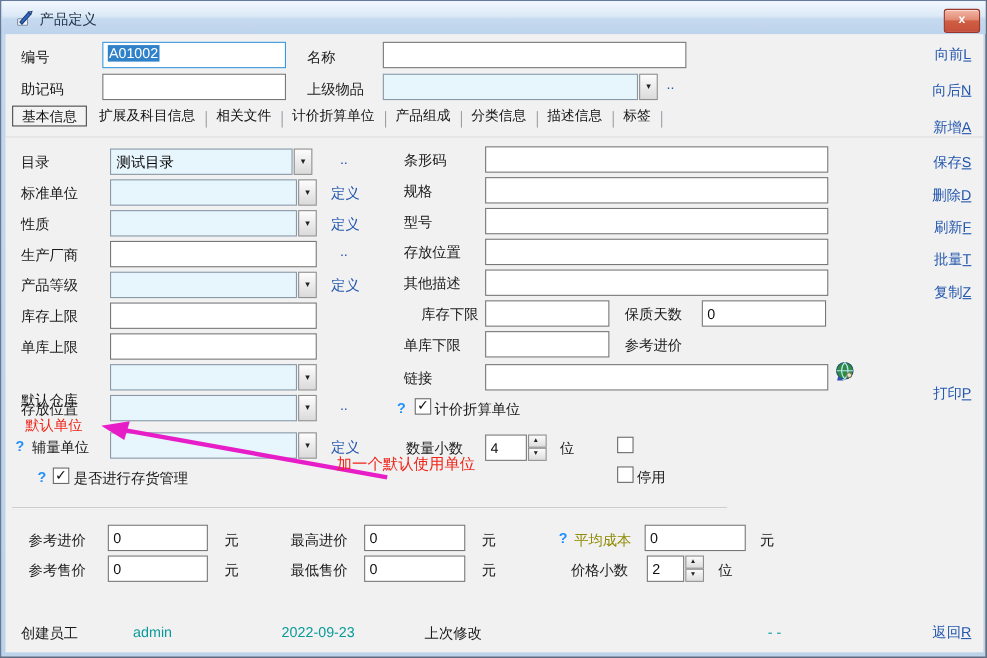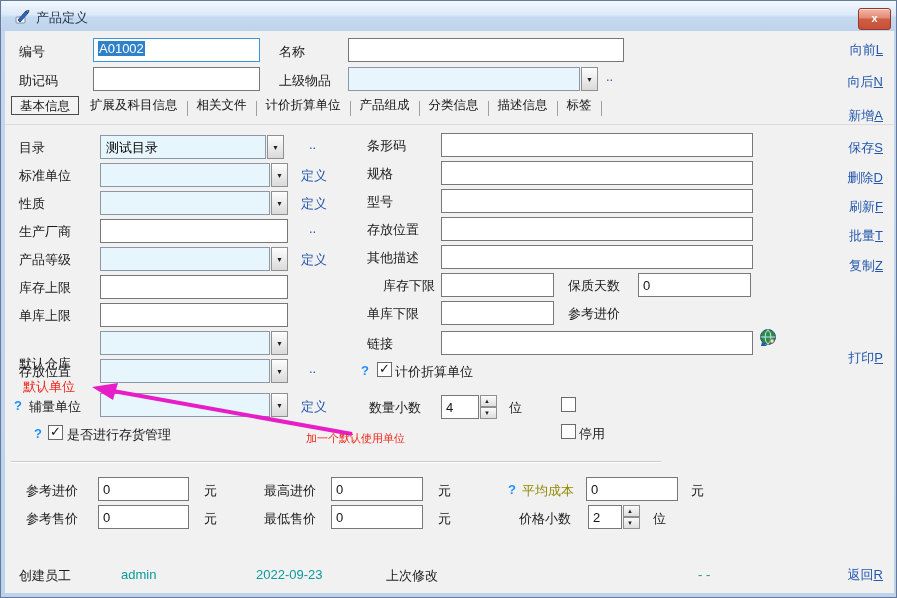--- a/index.html
+++ b/index.html
@@ -220,21 +220,21 @@
   <span class="lbl" style="left:508px;top:398px">位</span>
   <span class="cb" style="left:560px;top:396px" data-checked="false"></span>
 
   <span class="cb" style="left:560px;top:423px" data-checked="false"></span>
   <span class="lbl" style="left:578px;top:424px">停用</span>
 
   <svg width="897" height="598" style="position:absolute;left:0;top:0;pointer-events:none">
     <line x1="351" y1="433" x2="112" y2="390" stroke="#e71ec8" stroke-width="4"></line>
     <polygon points="91,386 117,382 112,399" fill="#e71ec8"></polygon>
   </svg>
-  <span class="lbl red" style="left:305px;top:430px;font-size:11px">加一个默认使用单位</span>
+  <span class="lbl red" style="left:305px;top:412px;font-size:14px">加一个默认使用单位</span>
 
   <div class="vsep"></div>
 
   <span class="lbl" style="left:25px;top:481px">参考进价</span>
   <input class="tb" style="left: 97px; top: 476px; width: 91px;" value="0">
   <span class="lbl" style="left:203px;top:481px">元</span>
   <span class="lbl" style="left:263px;top:481px">最高进价</span>
   <input class="tb" style="left: 330px; top: 476px; width: 92px;" value="0">
   <span class="lbl" style="left:437px;top:481px">元</span>
   <span class="lbl help" style="left:507px;top:481px">?</span>

